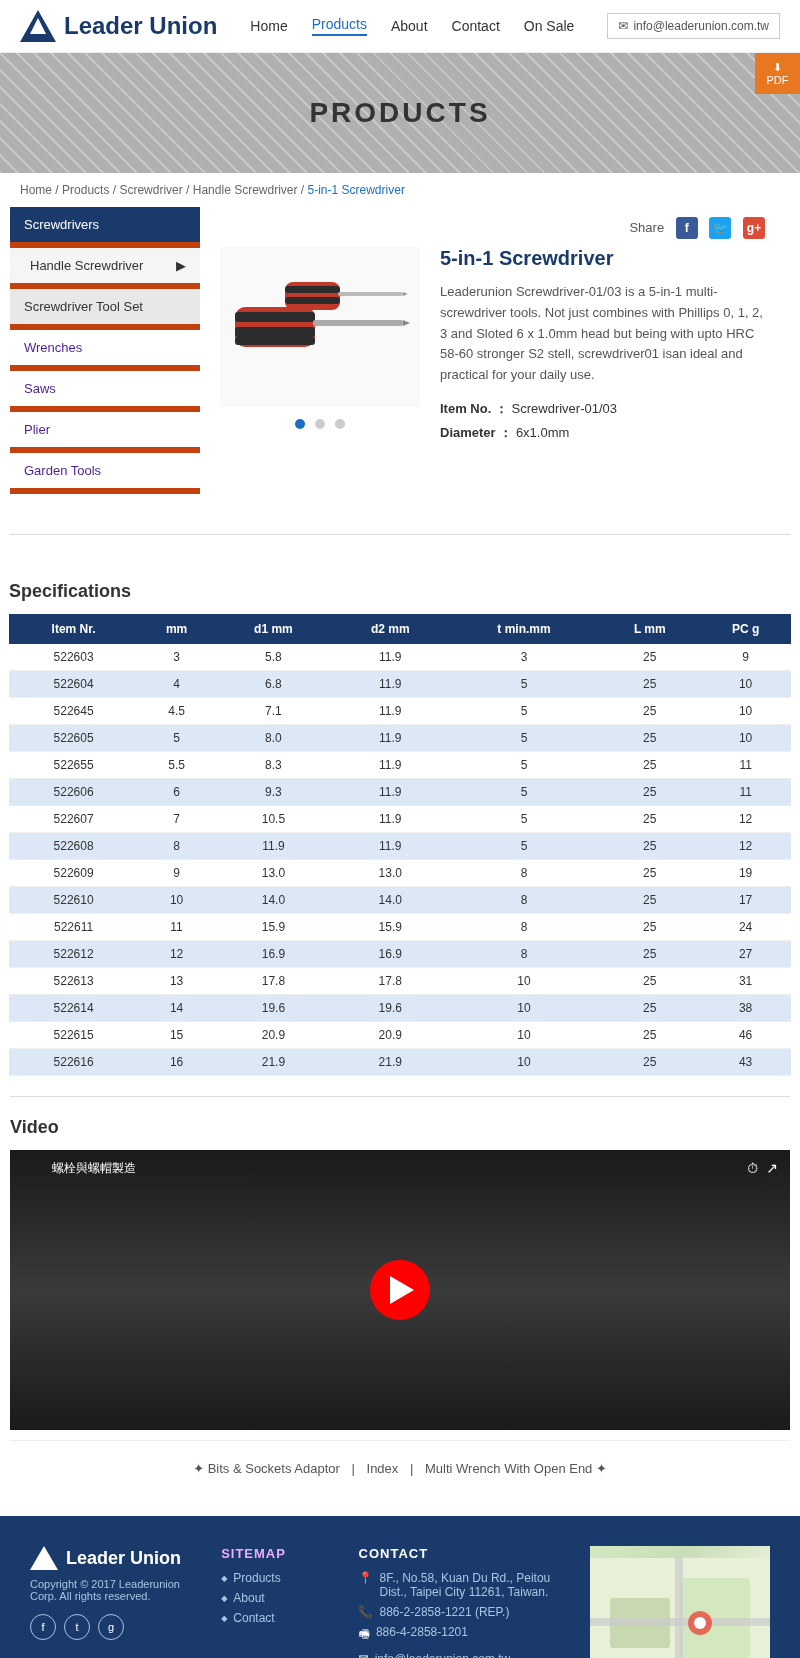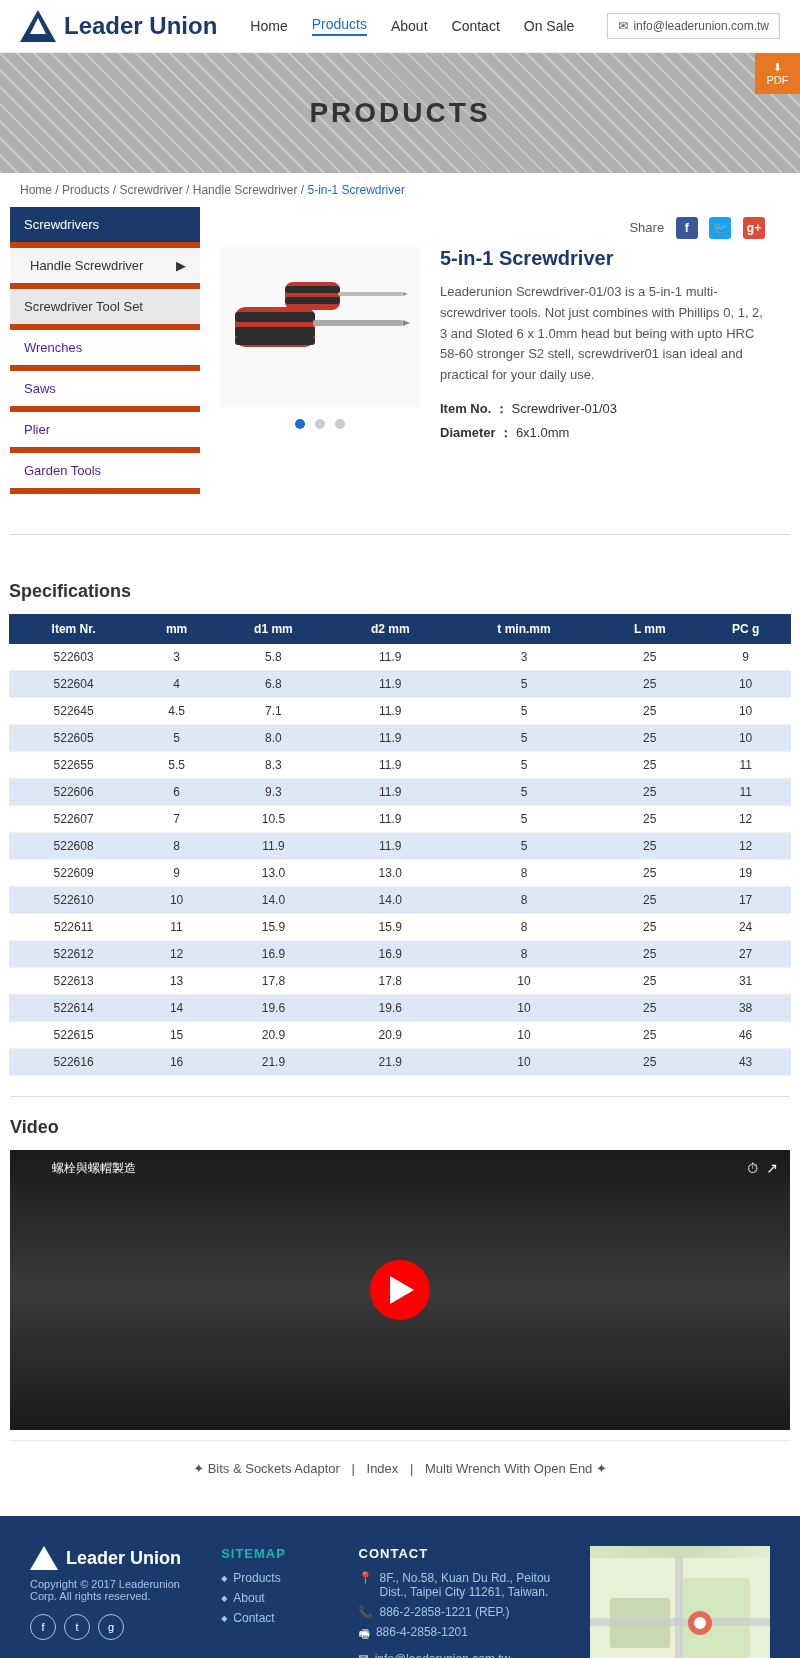--- a/index.html
+++ b/index.html
@@ -89,21 +89,21 @@
     .footer-inner { display: flex; gap: 30px; align-items: flex-start; }
     .footer-brand { flex: 1.2; }
     .footer-logo { display: flex; align-items: center; gap: 8px; margin-bottom: 8px; }
     .footer-logo-tri { width: 0; height: 0; border-left: 14px solid transparent; border-right: 14px solid transparent; border-bottom: 24px solid #fff; }
     .footer-logo-text { font-size: 18px; font-weight: bold; color: #fff; }
     .footer-copy { font-size: 11px; color: #aac4e0; margin-bottom: 12px; }
     .footer-social { display: flex; gap: 8px; }
     .footer-social-icon { width: 26px; height: 26px; border: 1px solid #aac4e0; border-radius: 50%; display: flex; align-items: center; justify-content: center; font-size: 11px; color: #fff; cursor: pointer; }
 
     .footer-sitemap { flex: 0.8; }
-    .footer-sitemap h4 { font-size: 13px; font-weight: bold; color: #14b8a6; margin-bottom: 10px; letter-spacing: 1px; }
+    .footer-sitemap h4 { font-size: 13px; font-weight: bold; color: #f0abfc; margin-bottom: 10px; letter-spacing: 1px; }
     .footer-sitemap ul { list-style: none; }
     .footer-sitemap ul li { margin-bottom: 6px; font-size: 12px; color: #aac4e0; display: flex; align-items: center; gap: 6px; }
     .footer-sitemap ul li::before { content: '◆'; font-size: 8px; color: #aac4e0; }
 
     .footer-contact { flex: 1.5; }
     .footer-contact h4 { font-size: 13px; font-weight: bold; color: #fff; margin-bottom: 10px; letter-spacing: 1px; }
     .footer-contact p { font-size: 12px; color: #aac4e0; margin-bottom: 6px; display: flex; align-items: flex-start; gap: 6px; }
     .footer-contact p span.icon { color: #fff; }
 
     .footer-map { flex: 1.3; }

